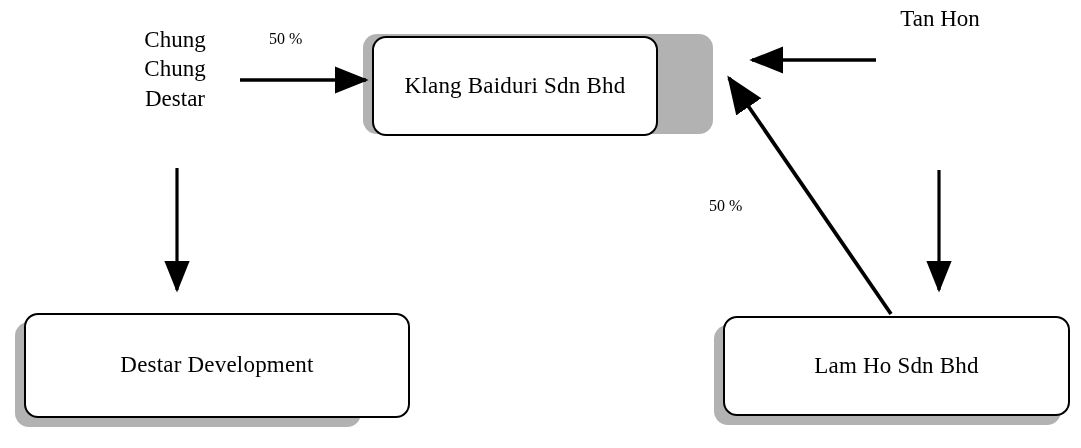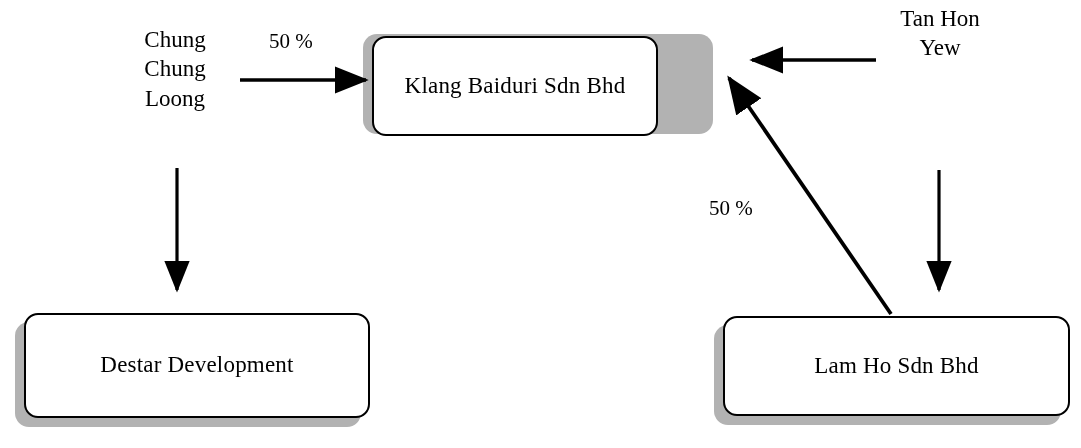--- a/index.html
+++ b/index.html
@@ -44,21 +44,21 @@
   .free-text {
     position: absolute;
     font-size: 23px;
     line-height: 1.28;
     text-align: center;
     white-space: nowrap;
     z-index: 4;
   }
   .edge-label {
     position: absolute;
-    font-size: 21px;
+    font-size: 16px;
     line-height: 1.2;
     white-space: nowrap;
     z-index: 4;
   }
   svg.arrows {
     position: absolute;
     left: 0;
     top: 0;
     width: 1081px;
     height: 448px;
@@ -84,33 +84,32 @@
     <line id="edge-0" stroke="#000000" stroke-width="3.4" marker-end="url(#ah)" x1="240" y1="80" x2="366" y2="80"></line>
     <line id="edge-1" stroke="#000000" stroke-width="3.4" marker-end="url(#ah)" x1="876" y1="60" x2="752" y2="60"></line>
     <line id="edge-2" stroke="#000000" stroke-width="3.8" marker-end="url(#ah)" x1="891" y1="314" x2="729" y2="78"></line>
     <line id="edge-3" stroke="#000000" stroke-width="3.2" marker-end="url(#ah)" x1="177" y1="168" x2="177" y2="290"></line>
     <line id="edge-4" stroke="#000000" stroke-width="3.2" marker-end="url(#ah)" x1="939" y1="170" x2="939" y2="290"></line>
   </svg>
 
   <div class="node" id="node-0" style="left: 372px; top: 36px; width: 286px; height: 100px; border-color: rgb(0, 0, 0);">
     <span class="node-label">Klang Baiduri Sdn Bhd</span>
   </div>
-  <div class="node" id="node-1" style="left: 24px; top: 313px; width: 346px; height: 105px; border-color: rgb(0, 0, 0);">
+  <div class="node" id="node-1" style="left: 24px; top: 313px; width: 386px; height: 105px; border-color: rgb(0, 0, 0);">
     <span class="node-label">Destar Development</span>
   </div>
   <div class="node" id="node-2" style="left: 723px; top: 316px; width: 347px; height: 100px; border-color: rgb(0, 0, 0);">
     <span class="node-label">Lam Ho Sdn Bhd</span>
   </div>
 
   <div class="free-text" id="free-0" style="left: 125px; top: 25px; width: 100px;">
       <div>Chung</div>
       <div>Chung</div>
-      <div>Loong</div>
+      <div>Destar</div>
     </div>
   <div class="free-text" id="free-1" style="left: 880px; top: 4px; width: 120px;">
       <div>Tan Hon</div>
-      <div>Yew</div>
     </div>
 
   <div class="edge-label" id="elabel-0" style="left: 269px; top: 29px;">50 %</div>
   <div class="edge-label" id="elabel-1" style="left: 709px; top: 196px;">50 %</div>
 
 </div>
 
 </body></html>

